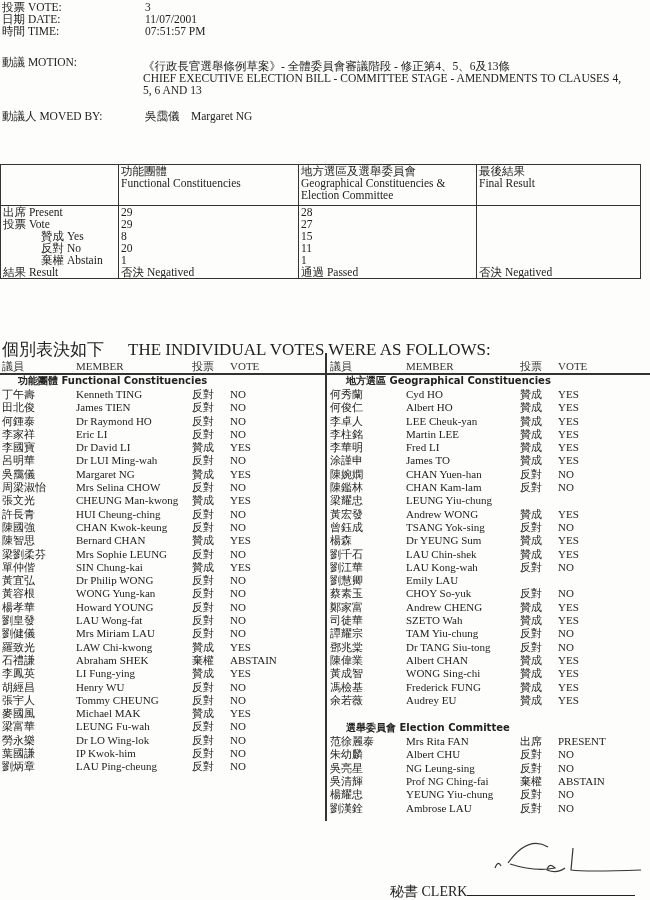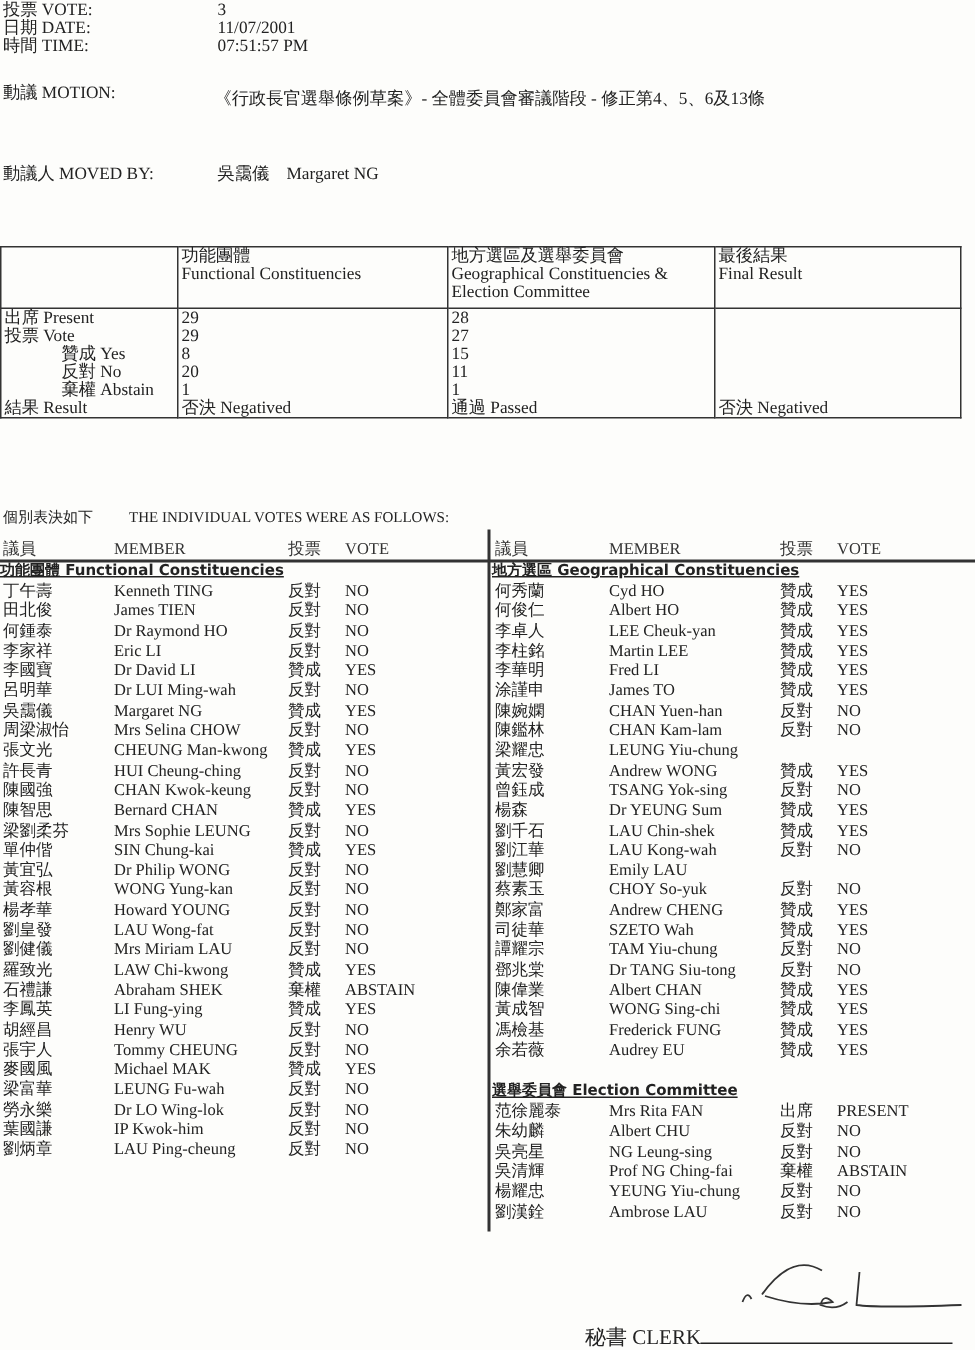--- a/index.html
+++ b/index.html
@@ -15,39 +15,39 @@
 
   table.summary {
     position: absolute; left: 0; top: 164px; width: 641px; border-collapse: collapse;
     font-size: 11.5px; border: 1.5px solid #333;
   }
   table.summary td { border: 1px solid #333; vertical-align: top; padding: 0 2px; line-height: 12px; }
   table.summary .h td { height: 40px; }
   .c0 { width: 113px; } .c1 { width: 175px; } .c2 { width: 173px; }
   .indent { padding-left: 38px; display: block; }
 
-  .individual-title { position: absolute; left: 2px; top: 338px; font-size: 10px; white-space: nowrap; }
+  .individual-title { position: absolute; left: 2px; top: 338px; font-size: 17px; white-space: nowrap; }
   .individual-title span + span { margin-left: 24px; }
 
   .col { position: absolute; top: 358px; }
   .col-left { left: 0; width: 322px; }
   .col-right { left: 328px; width: 322px; }
   .vline { position: absolute; left: 325px; top: 353px; width: 1.5px; height: 468px; background: #333; }
   .hline { position: absolute; left: 0; top: 373px; width: 650px; height: 1.5px; background: #333; }
 
   .row { position: relative; height: 13.3px; line-height: 13.3px; white-space: nowrap; font-size: 11px; }
   .row span { position: absolute; top: 0; }
   .cn { left: 2px; }
   .en { left: 76px; }
   .vcn { left: 192px; }
   .ven { left: 230px; }
   .col-right .en { left: 78px; }
   .col-right .vcn { left: 192px; }
   .col-right .ven { left: 230px; }
-  .section { font-weight: bold; font-family: "DejaVu Sans", sans-serif; font-size: 10px; padding-left: 0; height: 14px; line-height: 14px; text-decoration: underline; }
+  .section { font-weight: bold; font-family: "DejaVu Sans", sans-serif; font-size: 10px; padding-left: 18px; height: 14px; line-height: 14px; }
   .headrow { height: 16px; line-height: 16px; color: #333; }
   .spacer { height: 14px; }
 
   .clerk { position: absolute; left: 390px; top: 883px; font-size: 14px; white-space: nowrap; }
   .clerk-line { display: inline-block; width: 168px; border-bottom: 1px solid #222; height: 10px; vertical-align: baseline; }
   .sig { position: absolute; left: 470px; top: 838px; }
 </style>
 </head>
 <body>
 
@@ -61,20 +61,21 @@
 </div>
 <div class="hdr-row" style="top:25px">
   <span class="hdr-label">時間 TIME:</span>
   <span class="hdr-val">07:51:57 PM</span>
 </div>
 <div class="hdr-row" style="top:56px">
   <span class="hdr-label">動議 MOTION:</span>
 </div>
 <div class="motion">
   <div>《行政長官選舉條例草案》- 全體委員會審議階段 - 修正第4、5、6及13條</div>
+  <div>CHIEF EXECUTIVE ELECTION BILL - COMMITTEE STAGE - AMENDMENTS TO CLAUSES 4, 5, 6 AND 13</div>
 </div>
 <div class="hdr-row" style="top:110px">
   <span class="hdr-label">動議人 MOVED BY:</span>
   <span class="hdr-val" style="white-space:pre">吳靄儀    Margaret NG</span>
 </div>
 
 <table class="summary">
   <tbody>
       <tr class="h">
     <td class="c0"></td>

